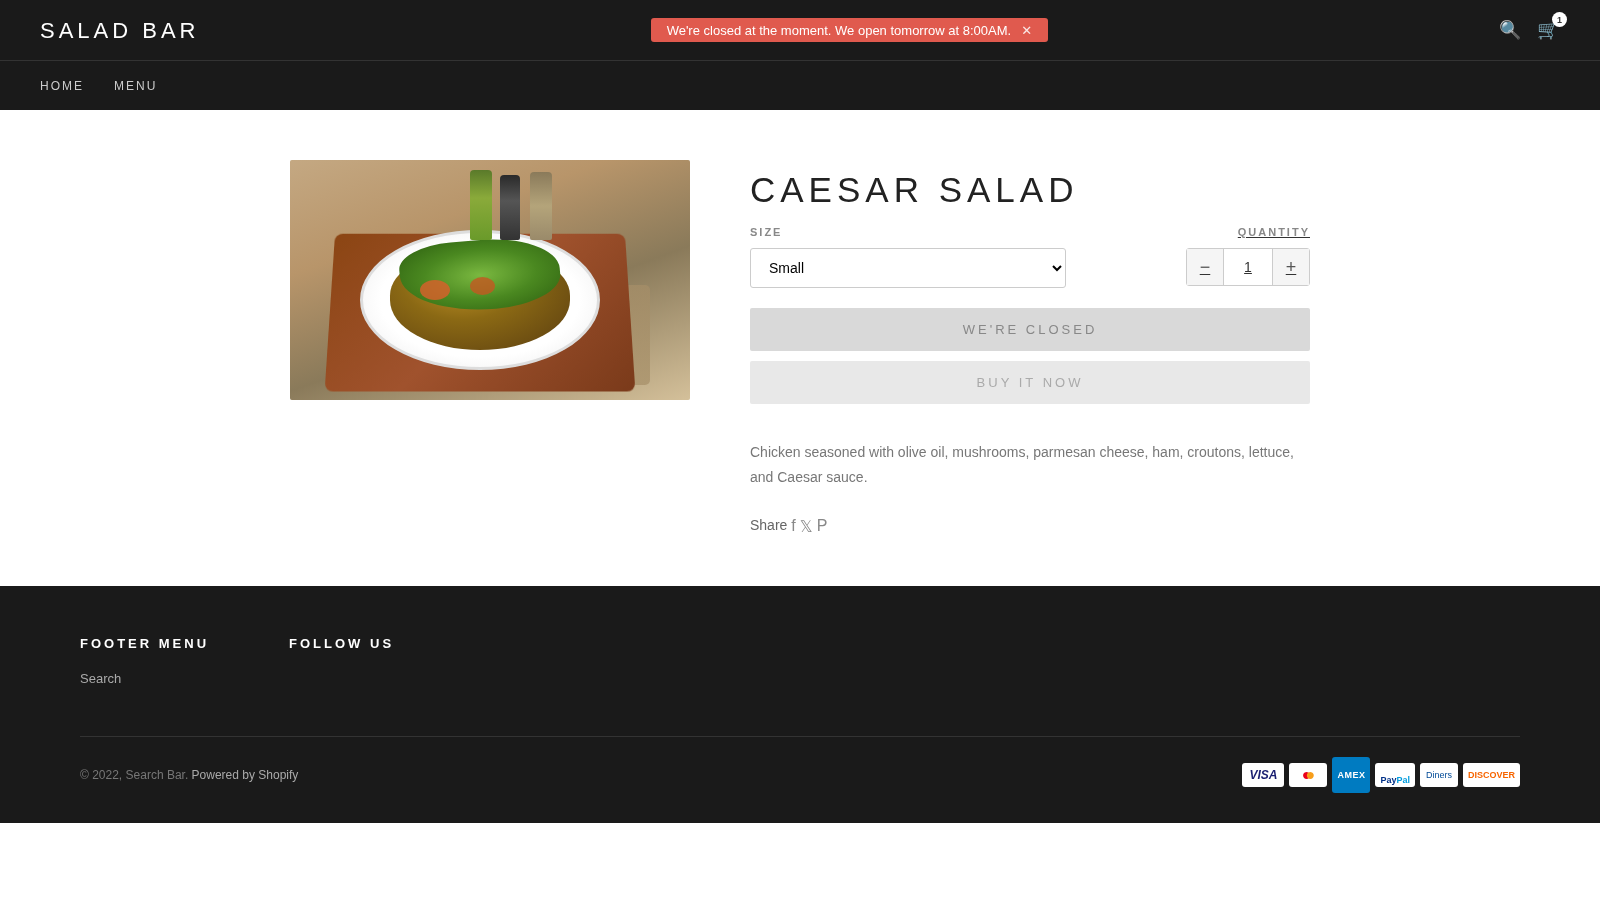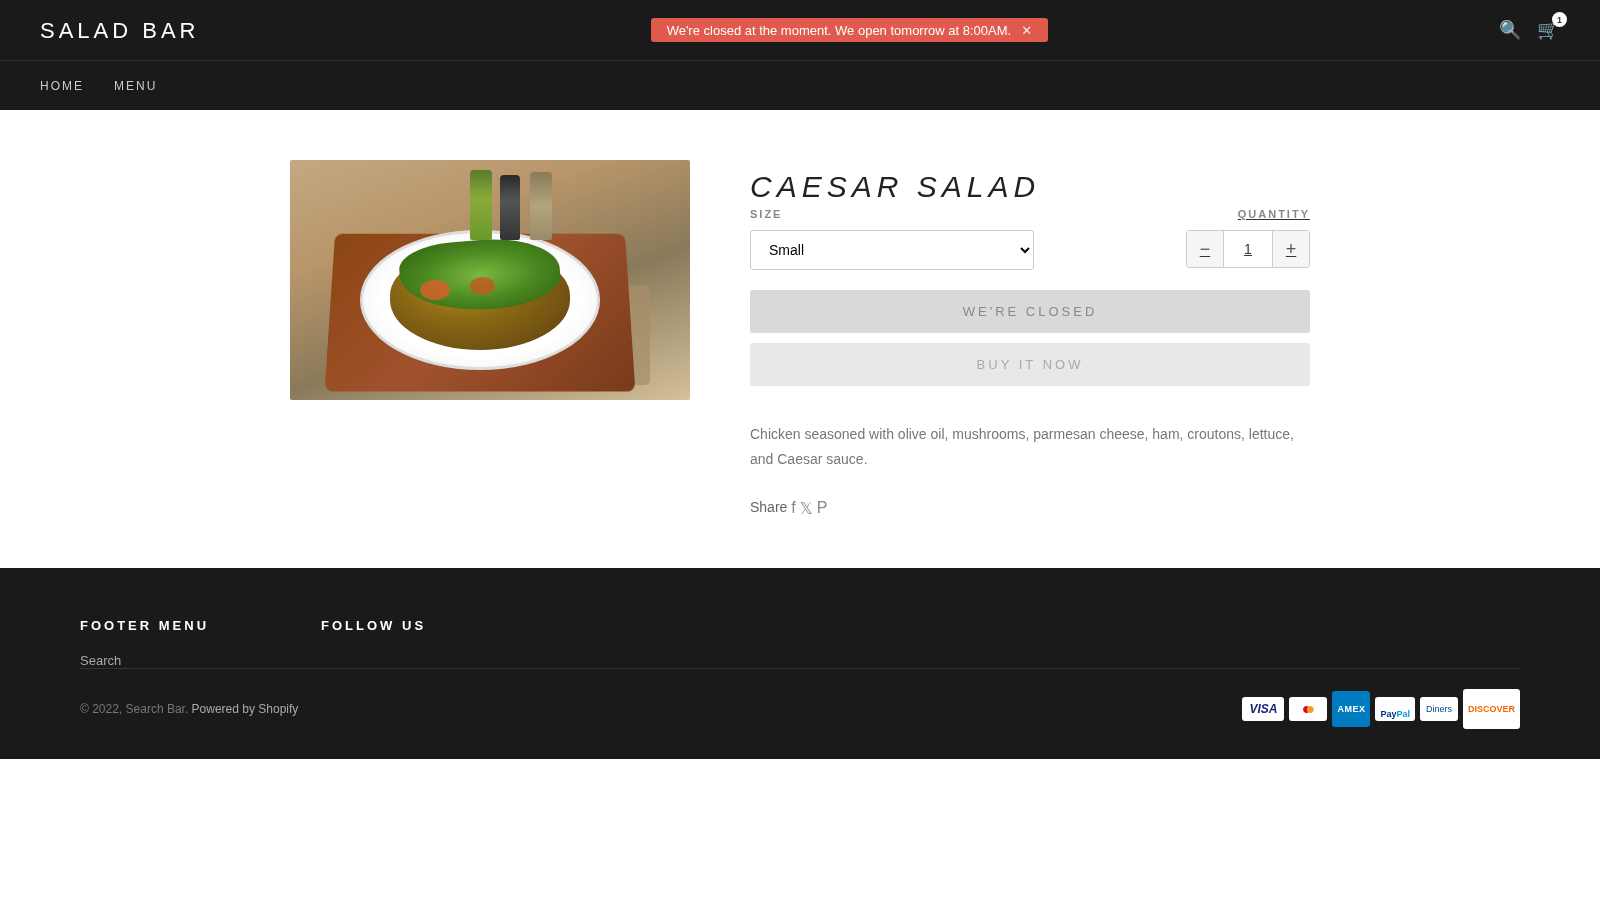--- a/index.html
+++ b/index.html
@@ -140,27 +140,27 @@
       <div class="topping1"></div>
       <div class="topping2"></div>
       <div class="bottle1"></div>
       <div class="bottle2"></div>
       <div class="bottle3"></div>
     </div>
   </div>
 
   <div style="flex:1; padding-top:10px;">
 
-    <h1 style="font-size:30px; letter-spacing:5px; font-weight:300; text-transform:uppercase; color:#222; margin-bottom:4px;font-style:italic;">CAESAR SALAD</h1>
+    <h1 style="font-size:35px; letter-spacing:5px; font-weight:300; text-transform:uppercase; color:#222; margin-bottom:16px;">CAESAR SALAD</h1>
 
     <div style="display:flex; align-items:flex-start; justify-content:space-between; margin-bottom:20px;">
 
       <div>
         <p style="font-size:11px; letter-spacing:2px; text-transform:uppercase; color:#888; margin-bottom:10px; font-weight:600;">SIZE</p>
-        <select style="width:284px; padding:10px 14px; border:1px solid #ccc; border-radius:3px; font-size:14px; background:#fff; cursor:pointer;">
+        <select style="width:316px; padding:10px 14px; border:1px solid #ccc; border-radius:3px; font-size:14px; background:#fff; cursor:pointer;">
           <option>Small</option>
           <option>Medium</option>
           <option>Large</option>
         </select>
       </div>
 
       <div style="display:flex; flex-direction:column; align-items:flex-end;text-decoration:underline;">
         <p style="font-size:11px; letter-spacing:2px; text-transform:uppercase; color:#888; margin-bottom:10px; font-weight:600;">QUANTITY</p>
         <div style="display:flex; align-items:center; border:1px solid #ccc; border-radius:3px;">
           <button style="width:36px; height:36px; background:#f5f5f5; border:none; font-size:18px; cursor:pointer; display:flex; align-items:center; justify-content:center; color:#555;">−</button>
@@ -180,21 +180,21 @@
       <span style="font-size:16px; color:#888; cursor:pointer;" title="Share on Facebook">f</span>
       <span style="font-size:16px; color:#888; cursor:pointer;" title="Tweet">𝕏</span>
       <span style="font-size:16px; color:#888; cursor:pointer;" title="Pin it">P</span>
     </div>
 
   </div>
 </main>
 
 <footer style="background:#1a1a1a; color:#ccc; padding:50px 80px 30px;">
 
-  <div style="display:flex; gap:112px; ">
+  <div style="display:flex; gap:80px; margin-bottom:50px;">
 
     <div>
       <p style="font-size:13px; letter-spacing:3px; text-transform:uppercase; color:#fff; margin-bottom:20px; font-weight:600;">FOOTER MENU</p>
       <a style="font-size:13px; color:#aaa; cursor:pointer; text-decoration:none; display:block;">Search</a>
     </div>
 
     <div>
       <p style="font-size:13px; letter-spacing:3px; text-transform:uppercase; color:#fff; margin-bottom:20px; font-weight:600;">FOLLOW US</p>
     </div>
 
@@ -218,19 +218,19 @@
       <div style="background:#007bc1; border-radius:3px; padding:2px 5px; height:36px; display:flex; align-items:center; justify-content:center; min-width:38px;">
         <span style="color:#fff; font-size:9px; font-weight:900; letter-spacing:0.5px;">AMEX</span>
       </div>
       <div style="background:#fff; border-radius:3px; padding:2px 5px; height:24px; display:flex; align-items:flex-end; justify-content:center; min-width:38px;">
         <span style="color:#003087; font-size:9px; font-weight:900;">Pay</span>
           <span style="color:#009cde; font-size:9px; font-weight:900;">Pal</span>
       </div>
       <div style="background:#fff; border-radius:3px; padding:2px 5px; height:24px; display:flex; align-items:center; justify-content:center; min-width:38px;">
         <span style="color:#004a97; font-size:9px;">Diners</span>
       </div>
-      <div style="background:#fff; border-radius:3px; padding:2px 5px; height:40px; display:flex; align-items:center; justify-content:center; min-width:44px;">
+      <div style="background:#fff; border-radius:3px; padding:2px 5px; height:24px; display:flex; align-items:center; justify-content:center; min-width:44px;">
         <span style="color:#f76500; font-size:9px; font-weight:900;">DISCOVER</span>
       </div>
     </div>
 
   </div>
 </footer>
 
 </body></html>

